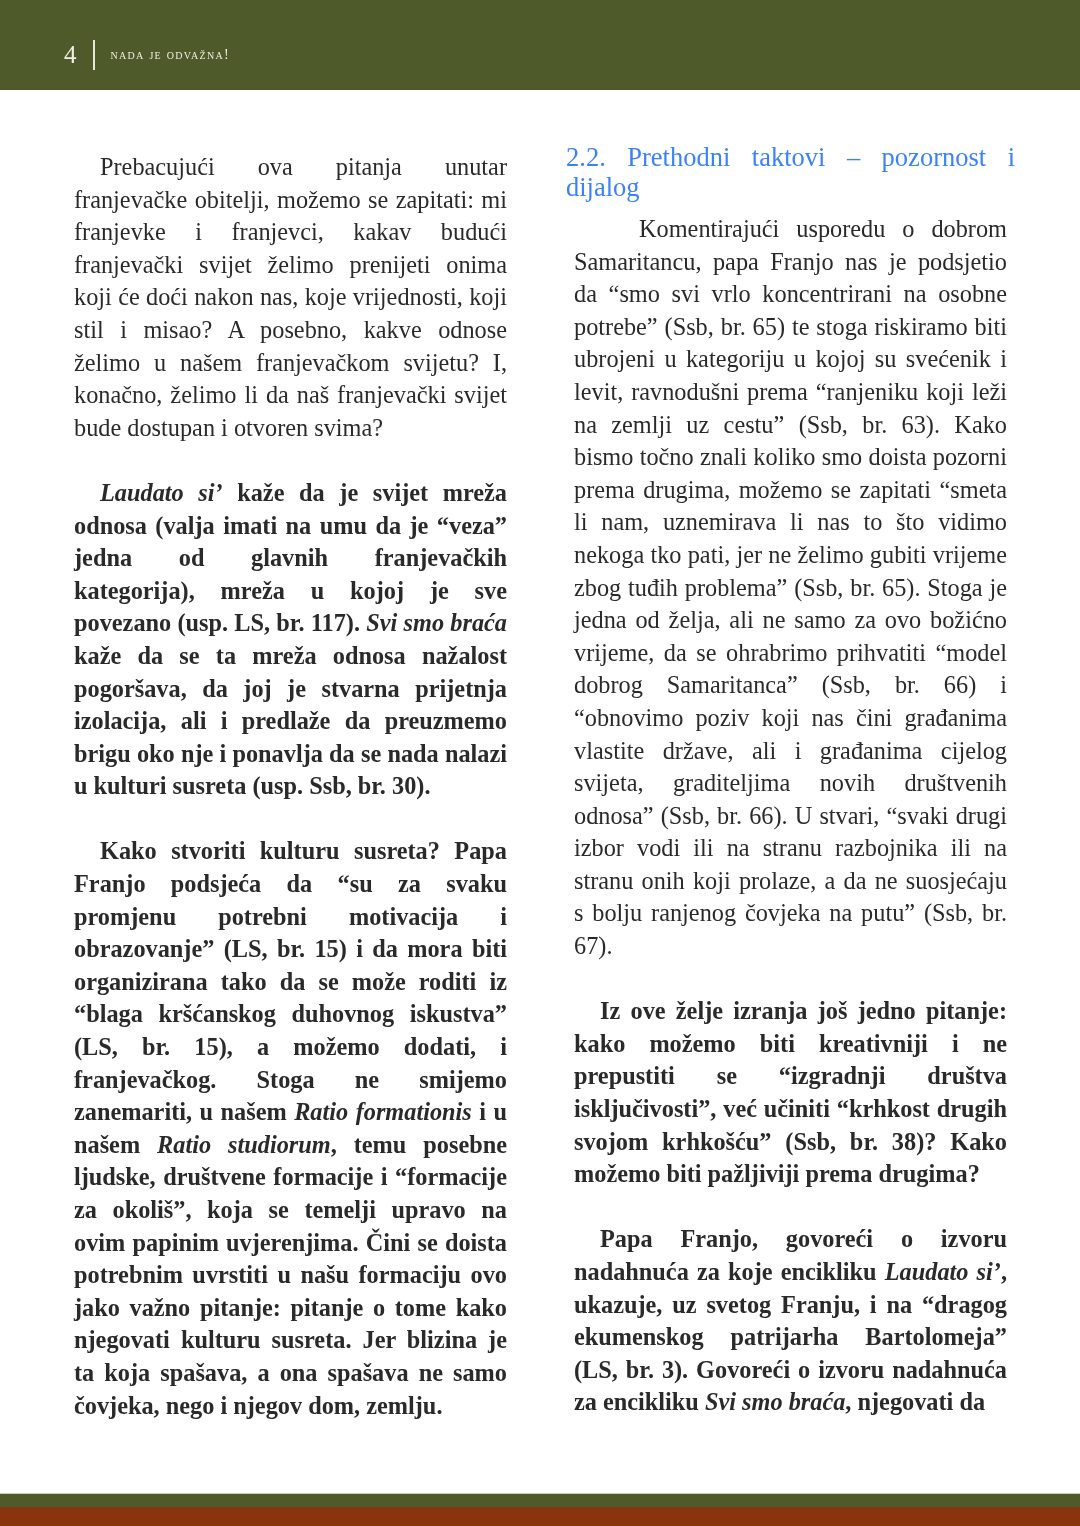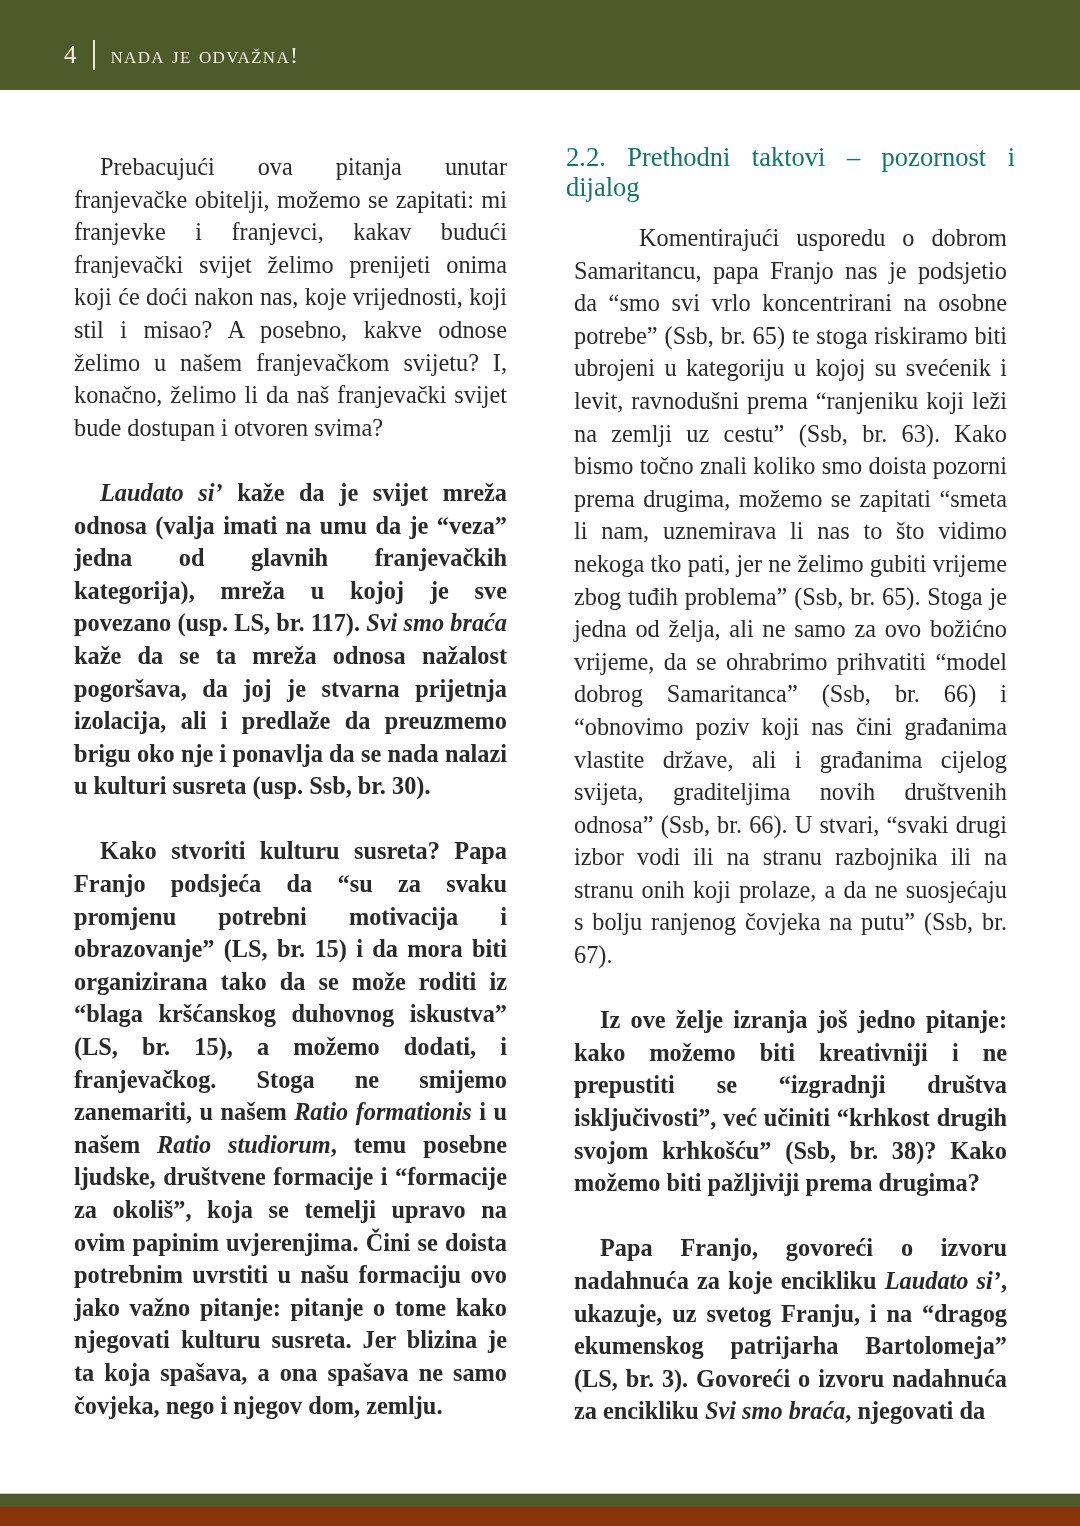--- a/index.html
+++ b/index.html
@@ -14,34 +14,34 @@
     background: #4e5a29;
   }
   .header-line {
     position: absolute; left: 64px; top: 40px;
     display: flex; align-items: center;
     color: #f1eee4;
   }
   .page-num { font-size: 25px; line-height: 30px; }
   .sep { width: 2px; height: 30px; background: #e9e6da; margin: 0 16px 0 16px; display: inline-block; }
   .running-title {
-    font-size: 24px; letter-spacing: 1.3px; font-variant: small-caps;
+    font-size: 14px; letter-spacing: 1.3px; font-variant: small-caps;
     text-transform: lowercase; line-height: 30px;
   }
   .col {
     position: absolute; top: 143px; width: 449px;
     font-size: 24.3px; line-height: 32.6px; text-align: justify;
   }
   .col-left { left: 66px; }
   .col-right { left: 566px; top: 142px; }
   .para { margin: 8px; text-indent: 26px; }
   .para + .para { margin-top: 32.6px; font-weight: bold; }
   .para.big-indent { text-indent: 65px; font-family: Liberation Serif, serif; }
   .heading {
-    margin: 0 0 20px 0; color: #0f766e; font-size: 26.5px; line-height: 30px;
+    margin: 0 0 11px 0; color: #3b82f6; font-size: 26.5px; line-height: 30px;
     text-align: justify; text-align-last: left; font-weight: normal;
   }
   .em { font-style: italic; }
   .footer-green { position: absolute; left: 0; top: 1493px; width: 1080px; height: 13px; background: #4e5a29; border-top: 1px solid #cfcbb8; }
   .footer-red { position: absolute; left: 0; top: 1507px; width: 1080px; height: 19px; background: #8a340d; }
 </style>
 </head>
 <body>
 
 <div class="header">

